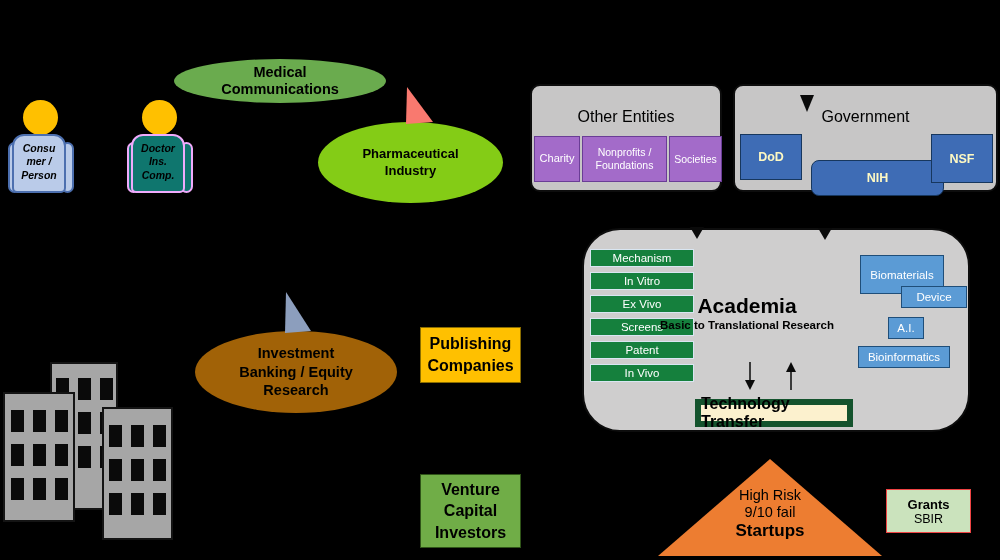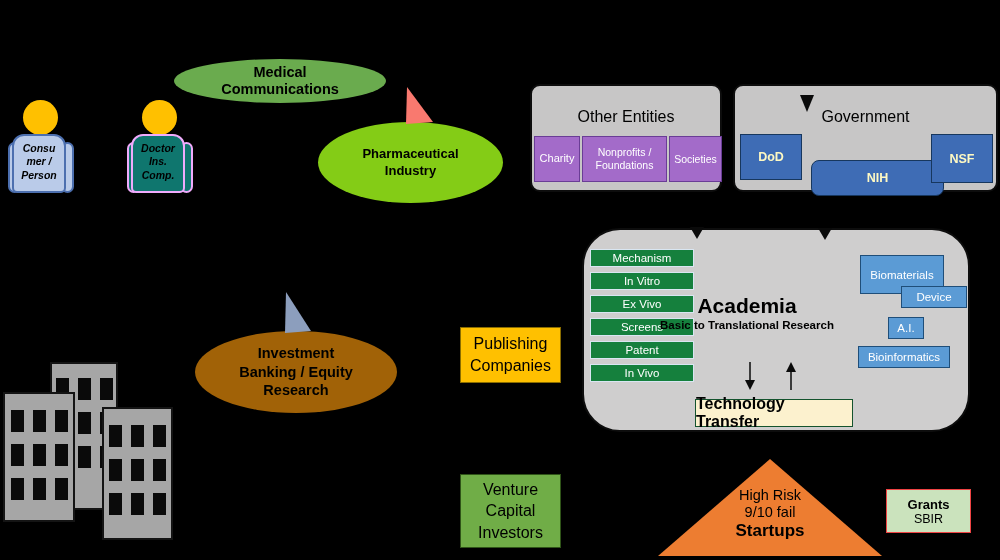--- a/index.html
+++ b/index.html
@@ -35,25 +35,25 @@
   .academia{left:582px;top:228px;width:388px;height:204px;background:#CFCECE;border:2px solid #0d0d0d;
             border-radius:38px;box-sizing:border-box;}
   .acad-left{position:absolute;left:6px;width:104px;height:18px;background:#15803d;border:1px solid #D9E6F2;
              box-sizing:border-box;color:#fff;display:flex;align-items:center;justify-content:center;font-size:11.5px;}
   .acad-right{position:absolute;background:#5B9BD5;border:1.5px solid #1F4E79;box-sizing:border-box;color:#fff;
               display:flex;align-items:center;justify-content:center;font-size:11.5px;}
   .acad-title{position:absolute;left:68px;top:64px;width:190px;text-align:center;}
   .acad-title .t1{font-size:21px;font-weight:bold;display:block;}
   .acad-title .t2{font-size:11.5px;font-weight:bold;display:block;margin-top:1px;}
   .tech-transfer{position:absolute;left:111px;top:169px;width:158px;height:28px;background:#FCF1CE;
-                 border:1px solid #14532d;box-sizing:border-box;display:flex;align-items:center;justify-content:center;
+                 border:6px solid #14532d;box-sizing:border-box;display:flex;align-items:center;justify-content:center;
                  font-size:16px;font-weight:bold;}
 
   
-  .label-box{font-weight:normal;line-height:1.35;margin-left:40px;}
+  .label-box{font-weight:bold;line-height:1.35;}
   .publishing{left:420px;top:327px;width:101px;height:56px;background:#FFC000;border:1px solid #8a6d00;
               box-sizing:border-box;font-size:16px;}
   .venture{left:420px;top:474px;width:101px;height:74px;background:#70AD47;border:1px solid #2f5418;
            box-sizing:border-box;font-size:16px;}
   .grants{left:886px;top:489px;width:85px;height:44px;background:#CBE3BD;border:1px solid #ef4444;
           box-sizing:border-box;font-weight:normal;}
   .grants .g1{font-size:13px;font-weight:bold;display:block;}
   .grants .g2{font-size:12.5px;display:block;}
 
   

